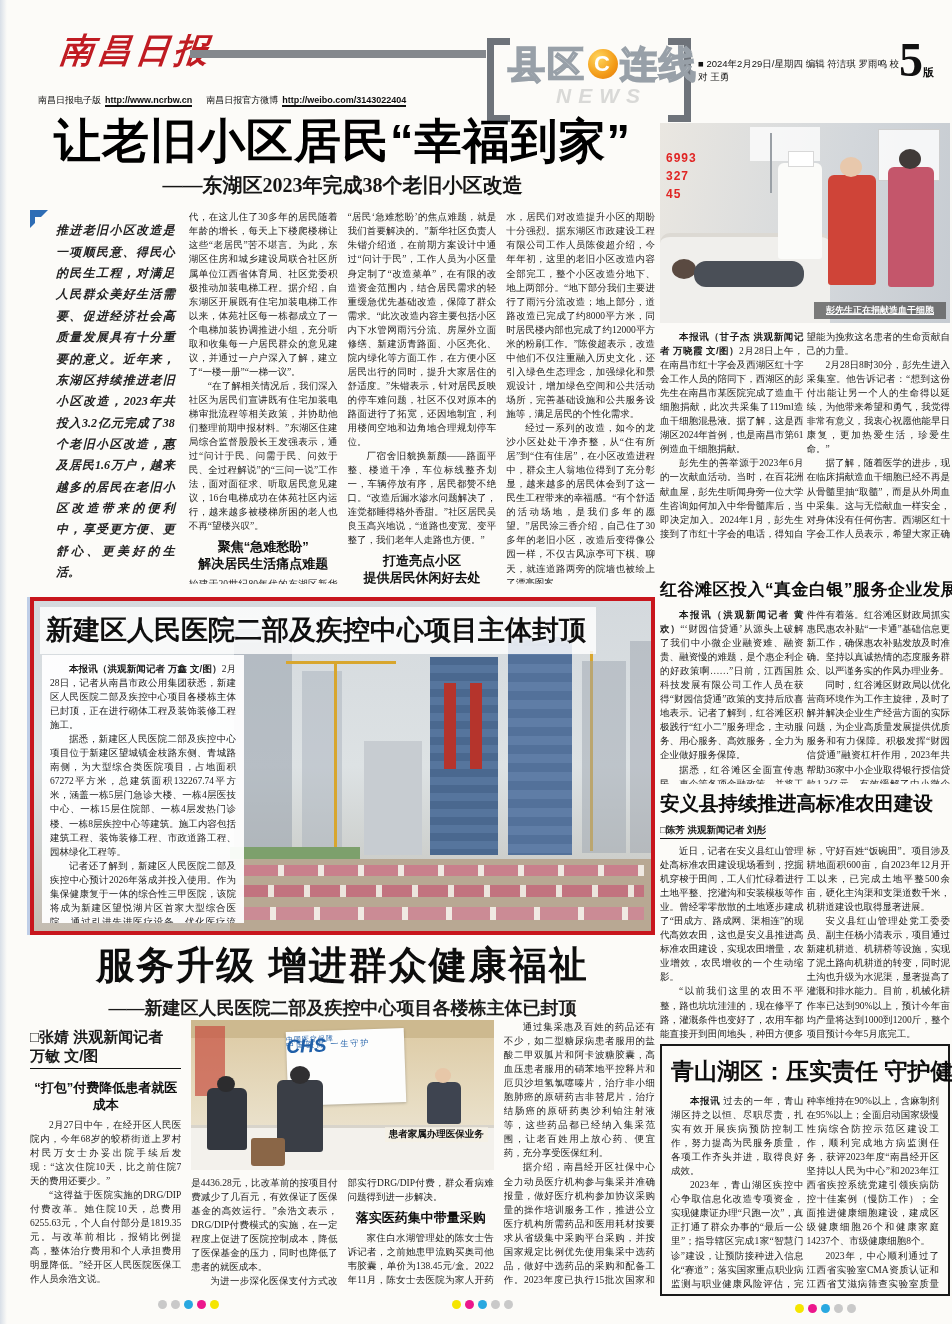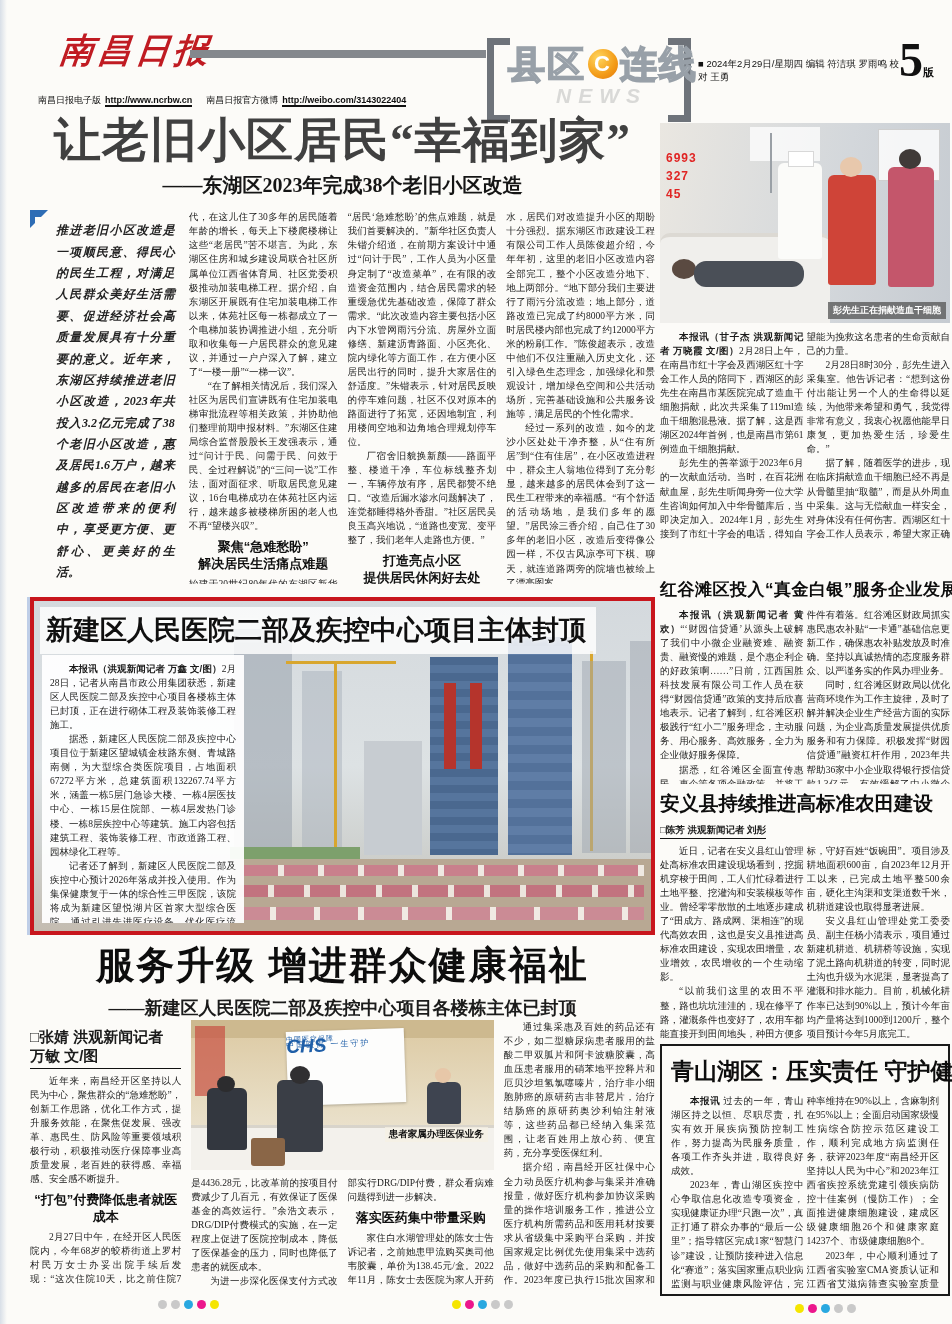--- a/index.html
+++ b/index.html
@@ -37,22 +37,22 @@
   
   .para{margin:0;text-indent:2em;font-size:9.5px;line-height:1.48;text-align:justify;}
   .flush-first .para:first-child{text-indent:0;}
   .sec-head{font-family:"Liberation Sans",sans-serif;font-weight:900;font-size:13px;line-height:1.3;
         text-align:center;margin:6px 0 4px;white-space:pre-line;color:#0f0f0f;}
   .lead{font-family:"Liberation Sans",sans-serif;font-weight:bold;}
   .art-col{flex:1;overflow:hidden;}
 
   
   #main-article{position:absolute;left:30px;top:116px;width:625px;}
-  .m-headline{font-family:Liberation Serif, serif;font-weight:900;font-size:47px;
-        letter-spacing:1px;text-align:center;color:#404040;line-height:1.05;}
+  .m-headline{font-family:Liberation Sans, sans-serif;font-weight:900;font-size:47px;
+        letter-spacing:1px;text-align:center;color:#000000;line-height:1.05;}
   .m-subtitle{font-size:20px;font-weight:bold;text-align:center;margin-top:7px;color:#151515;}
   .m-cols{display:flex;gap:10px;margin-top:11px;height:374px;}
   .intro-box{position:relative;padding:10px 4px 8px 26px;font-size:12px;font-weight:bold;
         font-style:italic;line-height:1.78;text-align:justify;color:#222;}
   .deco-tl{position:absolute;left:0;top:-2px;width:0;height:0;
         border-top:20px solid #2e6db5;border-right:20px solid transparent;}
   .deco-tl2{position:absolute;left:5px;top:7px;width:0;height:0;
         border-top:14px solid #fcfbf8;border-right:14px solid transparent;}
 
   
@@ -95,21 +95,21 @@
   .r-cols{display:flex;gap:3px;overflow:hidden;}
   #donation{top:116px;}
   #donation .r-title{font-size:18px;}
   .d-photo{position:relative;height:200px;margin-top:7px;
         background:linear-gradient(100deg,#eae7e1 0%,#d3d7db 60%,#c6cbd1 100%);overflow:hidden;}
   .d-photo div{position:absolute;}
   .d-stats{left:6px;top:26px;color:#e02423;font-family:"Liberation Sans",sans-serif;
         font-weight:900;font-size:12px;line-height:1.5;letter-spacing:1px;}
   .d-stats p{margin:0;}
   .d-caption{position:absolute;right:4px;bottom:4px;background:rgba(88,88,88,.78);color:#fff;
-        font-size:9px;font-family:"Liberation Sans",sans-serif;padding:2px 5px;font-weight:bold;}
+        font-size:9px;font-family:"Liberation Sans",sans-serif;padding:2px 12px;font-weight:bold;text-decoration:underline;}
   #donation .r-cols{margin-top:7px;height:212px;}
   #honggutan{top:578px;}
   #honggutan .r-title{font-size:17px;letter-spacing:.5px;}
   #honggutan .r-cols{margin-top:7px;height:176px;}
   #anyi{top:790px;}
   #anyi .r-title{font-size:19.5px;}
   #anyi .r-byline{font-size:9.5px;font-weight:bold;font-family:"Liberation Sans",sans-serif;
         border-bottom:1px solid #111;display:inline-block;margin:7px 0 5px;padding-bottom:1px;}
   #anyi .r-cols{height:196px;}
   #qingshanhu{top:1044px;border:2px solid #1a1a1a;padding:8px 9px;width:268px;height:232px;}
@@ -210,23 +210,20 @@
         </div>
     </div>
   </div>
 
   <div id="service">
     <div class="s-headline">服务升级  增进群众健康福祉</div>
     <div class="s-subtitle">——新建区人民医院二部及疾控中心项目各楼栋主体已封顶</div>
     <div class="s-cols">
       <div class="art-col">
         <div class="s-byline">□张婧 洪观新闻记者 万敏 文/图</div>
-        <div>
-            <p class="para">近年来，南昌经开区坚持以人民为中心，聚焦群众的“急难愁盼”，创新工作思路，优化工作方式，提升服务效能，在聚焦促发展、强改革、惠民生、防风险等重要领域积极行动，积极推动医疗保障事业高质量发展，老百姓的获得感、幸福感、安全感不断提升。</p>
-          </div>
         <h3 class="sec-head">“打包”付费降低患者就医成本</h3>
         <div>
             <p class="para">2月27日中午，在经开区人民医院内，今年68岁的蛟桥街道上罗村村民万女士办妥出院手续后发现：“这次住院10天，比之前住院7天的费用还要少。”</p>
             <p class="para">“这得益于医院实施的DRG/DIP付费改革。她住院10天，总费用6255.63元，个人自付部分是1819.35元。与改革前相比，报销比例提高，整体治疗费用和个人承担费用明显降低。”经开区人民医院医保工作人员余浩文说。</p>
           </div>
       </div>
       <div class="s-mid">
         <div class="s-photo">
           <div style="left:0;top:0;width:100%;height:18px;background:#cdb98f;"></div>
           <div style="left:4px;top:6px;width:30px;height:70px;background:#c75042;opacity:.7;"></div>

